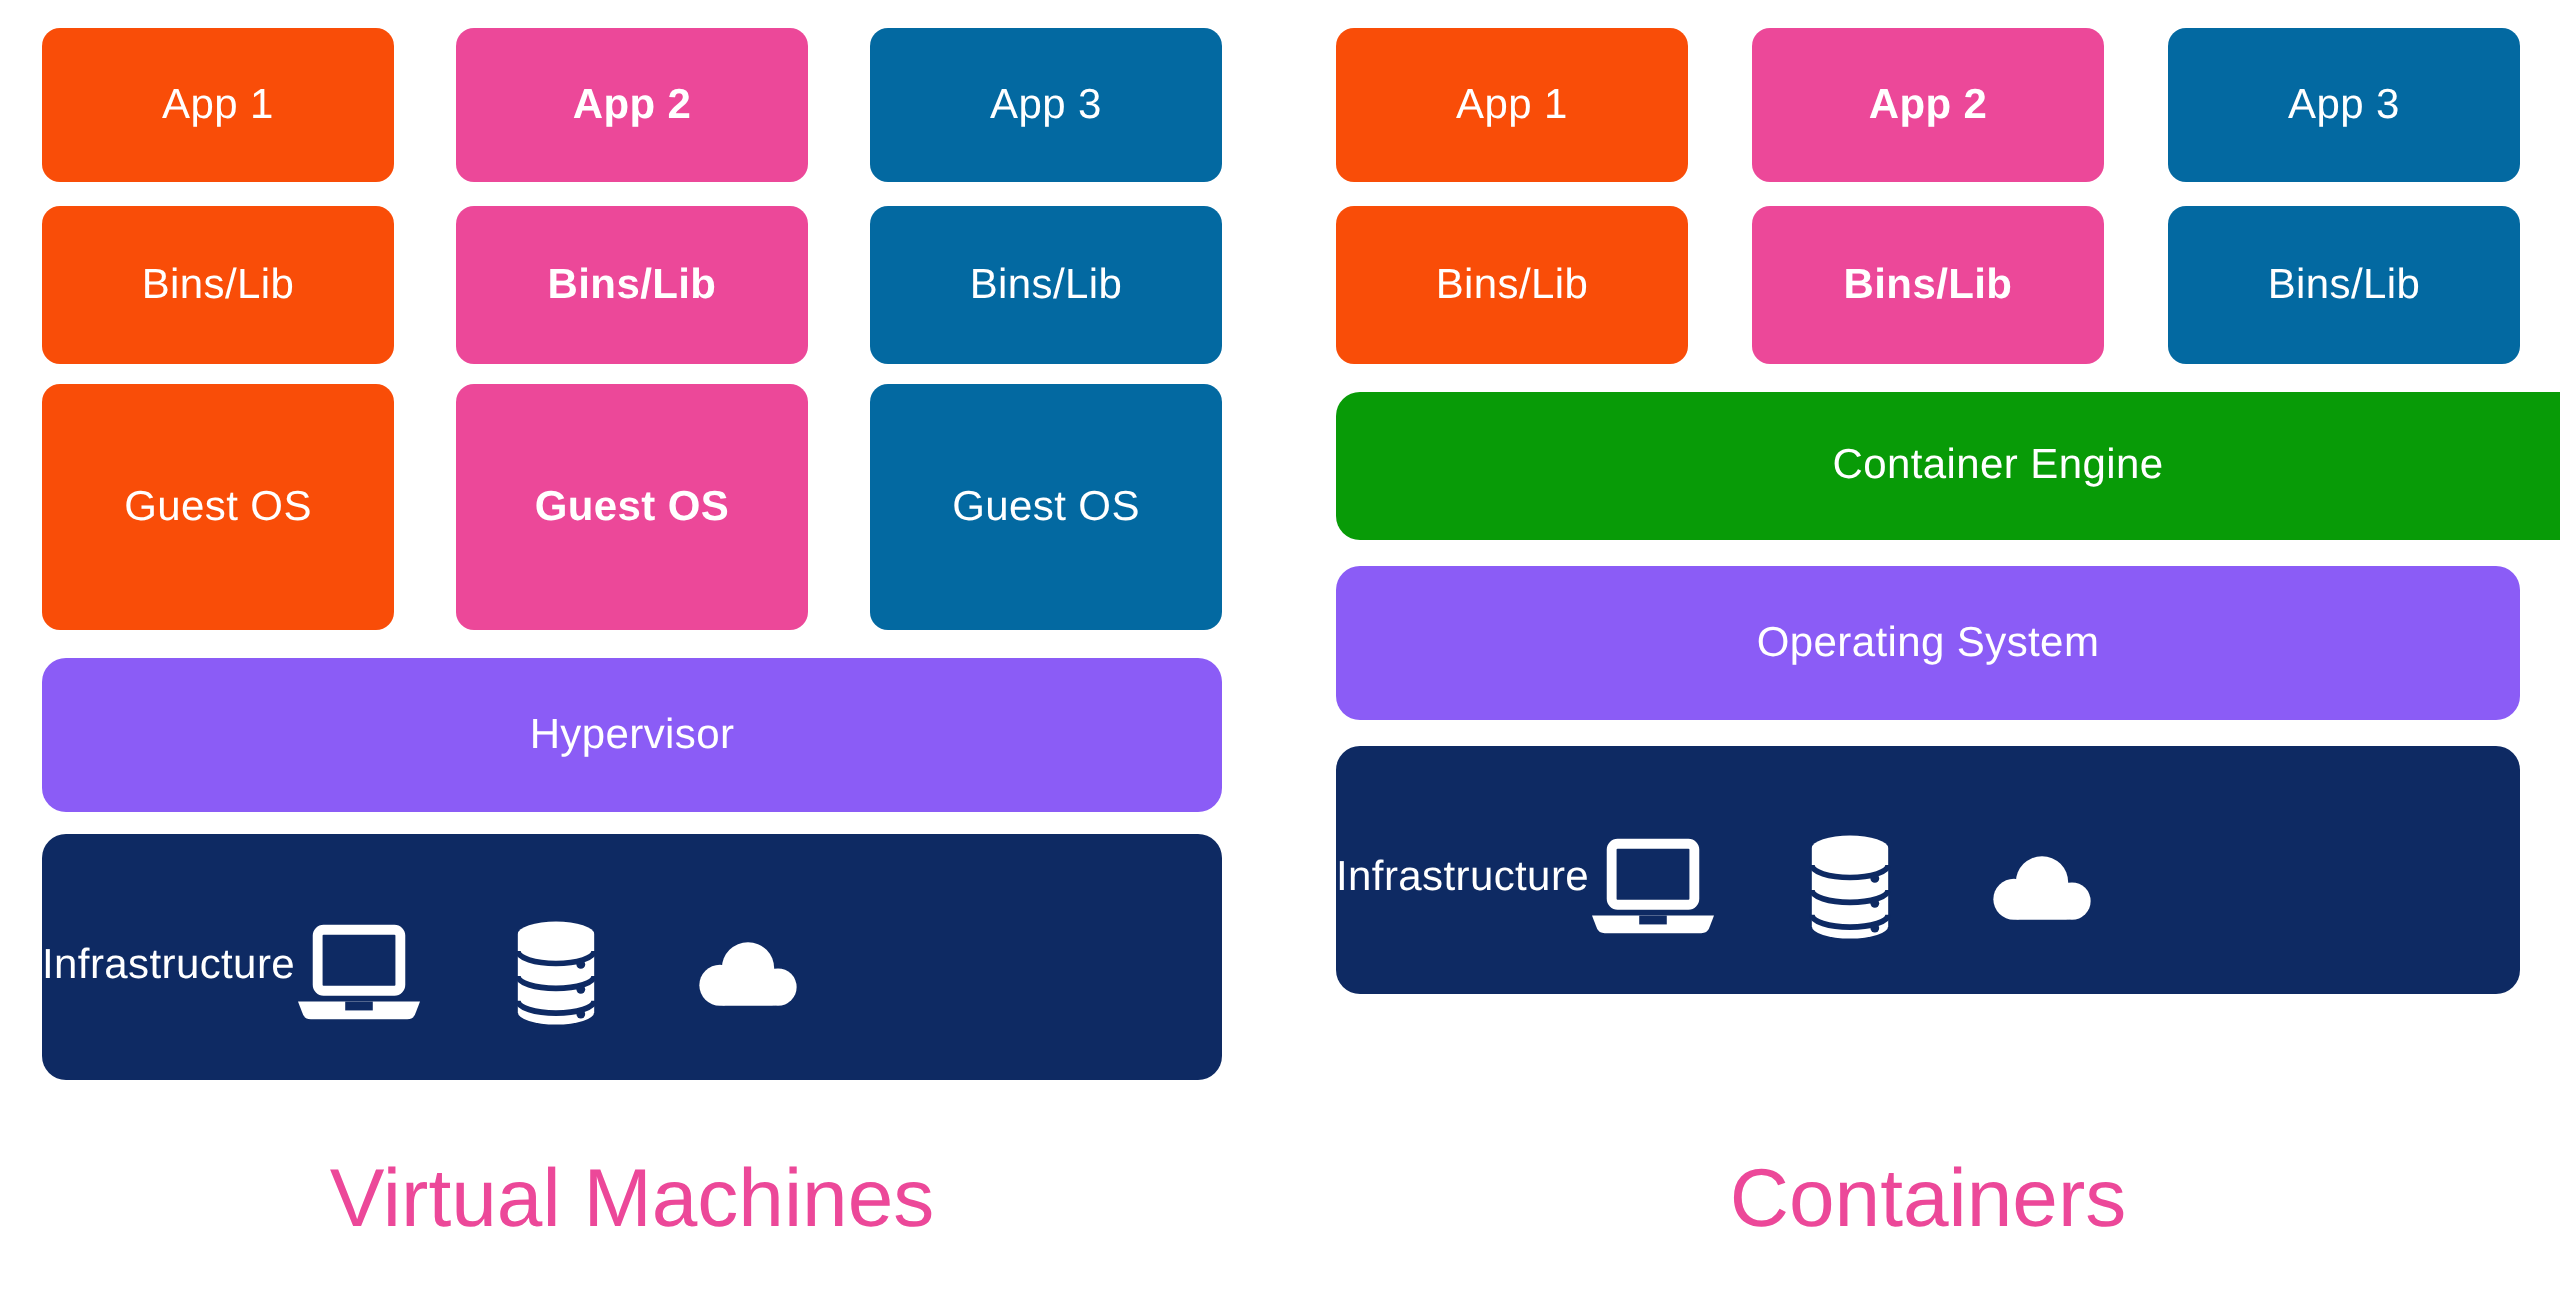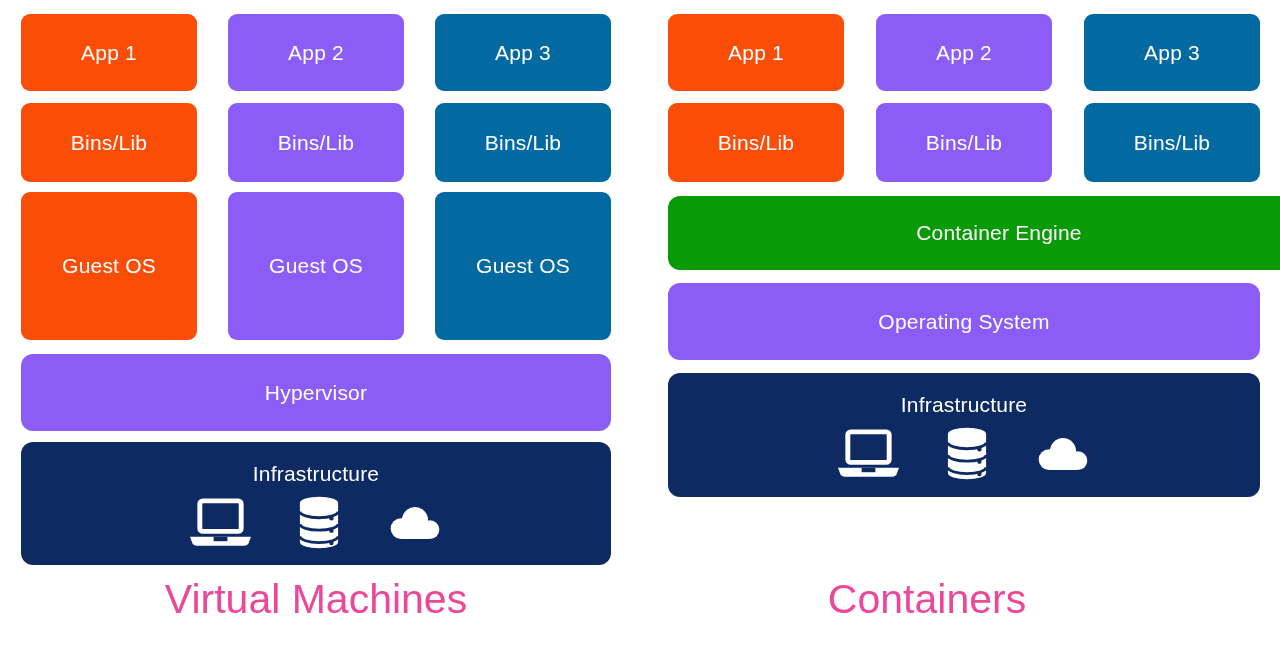--- a/index.html
+++ b/index.html
@@ -20,62 +20,62 @@
     color:#ffffff; font-size:21px; letter-spacing:0.2px;
   }
   .bar {
     width:100%; border-radius:12px;
     display:flex; align-items:center; justify-content:center;
     color:#ffffff; font-size:21px; letter-spacing:0.2px;
   }
 
   
   .c-app1 { background:#F94D08;justify-content:center; }
-  .c-app2 { background:#8b5cf6; }
+  .c-app2 { background:#ec4899;font-weight:bold; }
   .c-app3 { background:#0369a1;align-items:center; }
   .c-blue { background:#8b5cf6; }
   .c-navy { background:#0E2A63; }
   .c-green{ background:#089B07;padding-left:35px; }
 
   
   #vm-panel .row-app   .block { height:77px; }
   #vm-panel .row-app   { margin-bottom:12px; }
   #vm-panel .row-bins  .block { height:79px; }
   #vm-panel .row-bins  { margin-bottom:10px; }
-  #vm-panel .row-guest .block { height:148px; }
+  #vm-panel .row-guest .block { height:123px; }
   #vm-panel .row-guest { margin-bottom:14px; }
   #vm-panel .hypervisor { height:77px; margin-bottom:11px; }
   #vm-panel .infra { height:123px; }
 
   
   #ct-panel .row-app  .block { height:77px; }
   #ct-panel .row-app  { margin-bottom:12px; }
   #ct-panel .row-bins .block { height:79px; }
   #ct-panel .row-bins { margin-bottom:14px; }
   #ct-panel .engine { height:74px; margin-bottom:13px; }
   #ct-panel .os     { height:77px; margin-bottom:13px; }
   #ct-panel .infra  { height:124px; }
 
   .infra {
-    flex-direction:column; justify-content:flex-start;
-    padding-top:20px; box-sizing:border-box;
+    flex-direction:row; justify-content:flex-start;
+    padding-top:8px; box-sizing:border-box;
   }
   .infra-label { font-size:21px; }
   .icons-row {
     display:flex; align-items:center; gap:46px; margin-top:9px;
   }
   .icons-row svg { display:block; }
 
   .title {
     position:absolute; top:576px;
     font-size:41px; line-height:1.15;
     color:#ec4899; text-align:center;
   }
   #vm-title { left:21px; width:590px; }
-  #ct-title { left:631px; width:592px; }
+  #ct-title { left:668px; width:592px; }
 </style>
 </head>
 <body>
 
 <div id="vm-panel" class="panel">
   <div class="row row-app">
     <div class="block c-app1">
         <span>App 1</span>
       </div>
     <div class="block c-app2">

